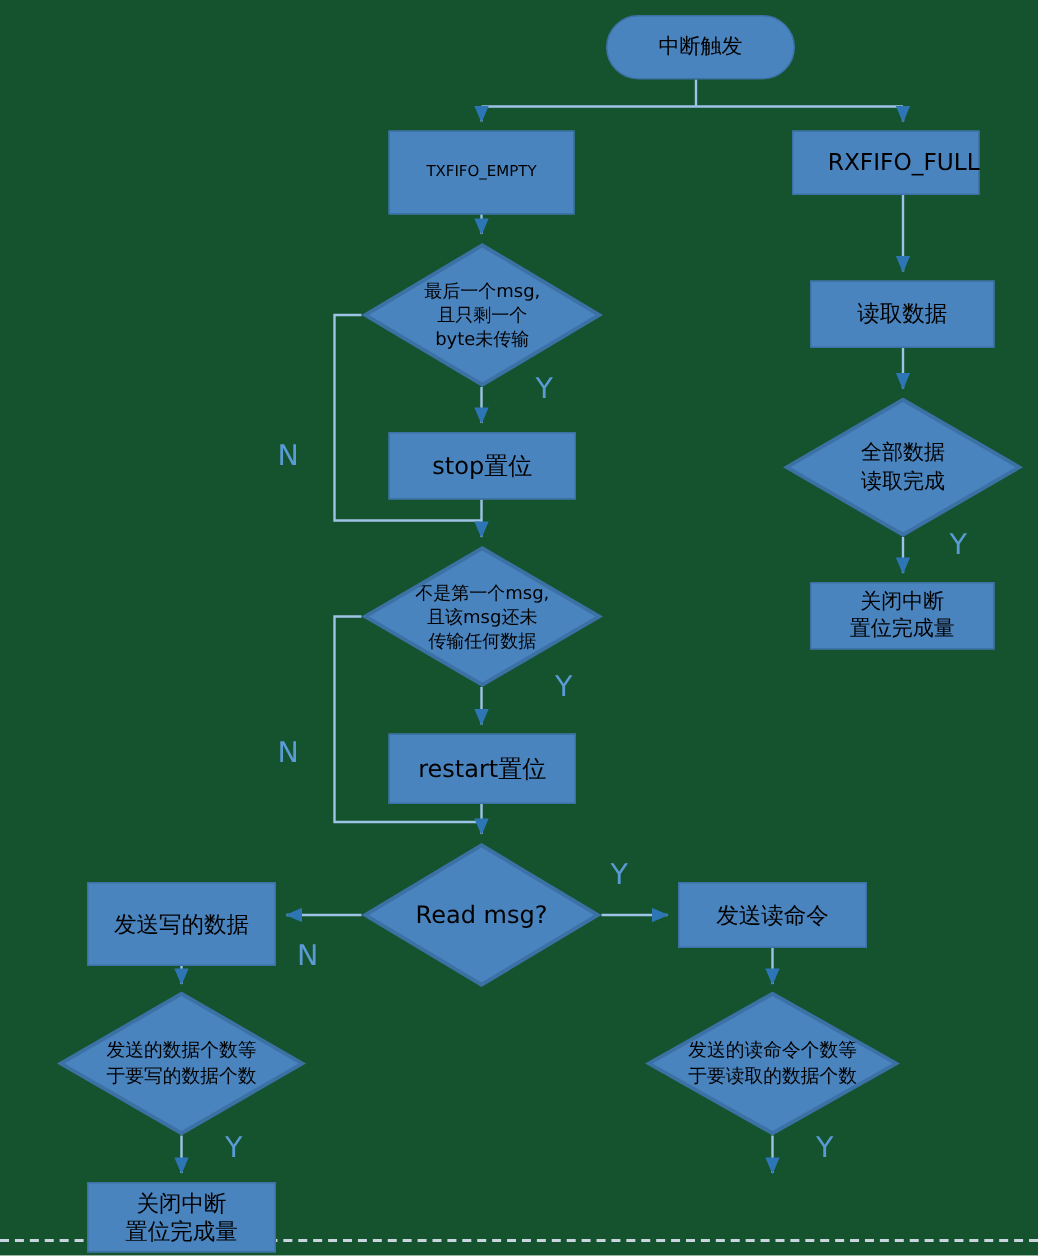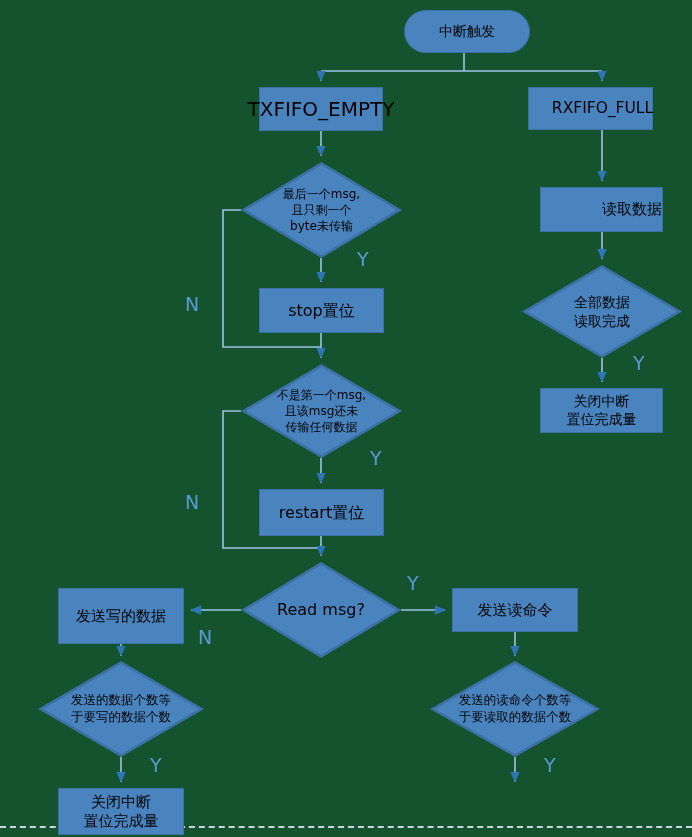--- a/index.html
+++ b/index.html
@@ -86,21 +86,21 @@
       <path d="M602,130 L602,181" marker-end="url(#arrow)"></path>
       <path d="M602,232 L602,259" marker-end="url(#arrow)"></path>
       <path d="M602,358 L602,382" marker-end="url(#arrow)"></path>
     </g>
   </svg>
 
   <div class="node oval" style="left:404px;top:10px;width:126px;height:43px;font-size:14px;">
     <span>中断触发</span>
   </div>
 
-  <div class="node box" style="left:259px;top:87px;width:124px;height:44px;font-size:20px;">
+  <div class="node box" style="left:259px;top:87px;width:124px;height:56px;font-size:10px;">
     <span>TXFIFO_EMPTY</span>
   </div>
 
   <div class="node box" style="left:528px;top:87px;width:125px;height:43px;font-size:15.5px;padding-left:24px;">
     <span>RXFIFO_FULL</span>
   </div>
 
   <div class="node box" style="left:259px;top:288px;width:125px;height:45px;font-size:16px;text-align:right;">
     <span>stop置位</span>
   </div>
@@ -118,21 +118,21 @@
   </div>
 
   <div class="node box" style="left:58px;top:788px;width:126px;height:47px;font-size:15px;">
     <span>
       <span class="stack">关闭中断</span>
       <span class="stack">置位完成量</span>
     </span>
   </div>
 
 
-  <div class="node box" style="left:540px;top:187px;width:123px;height:45px;font-size:15px;justify-content:flex-end;">
+  <div class="node box" style="left:540px;top:187px;width:123px;height:45px;font-size:15px;">
     <span>读取数据</span>
   </div>
 
   <div class="node box" style="left:540px;top:388px;width:123px;height:45px;font-size:14px;">
     <span>
       <span class="stack">关闭中断</span>
       <span class="stack">置位完成量</span>
     </span>
   </div>
 

